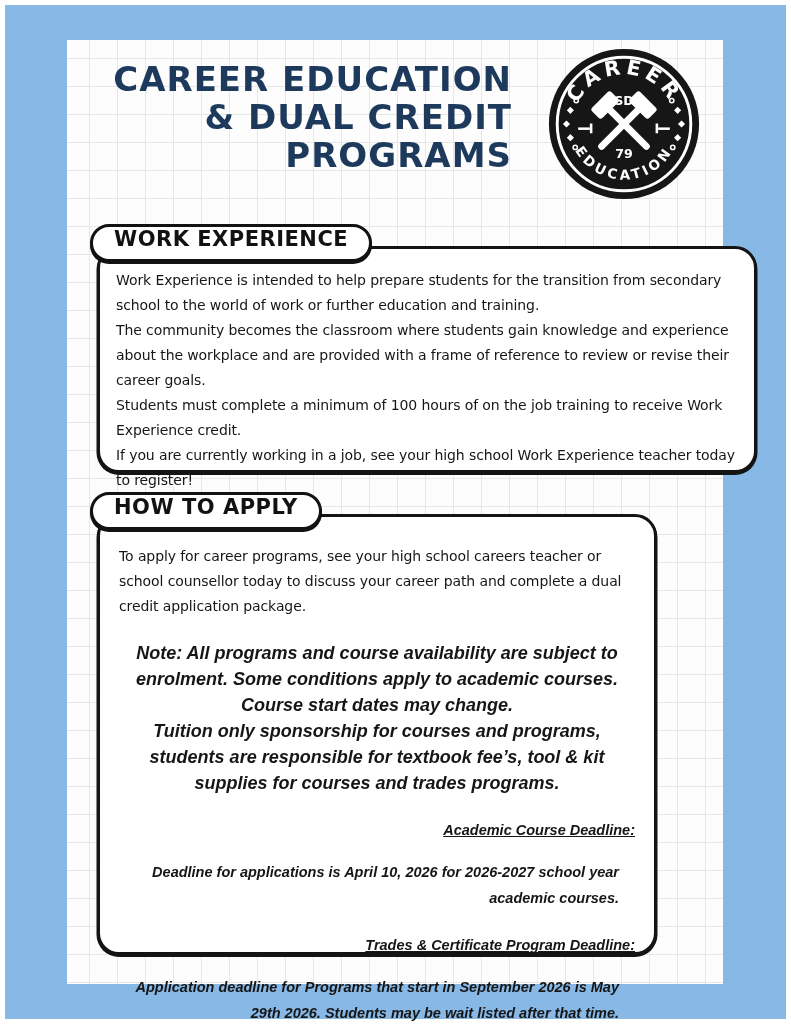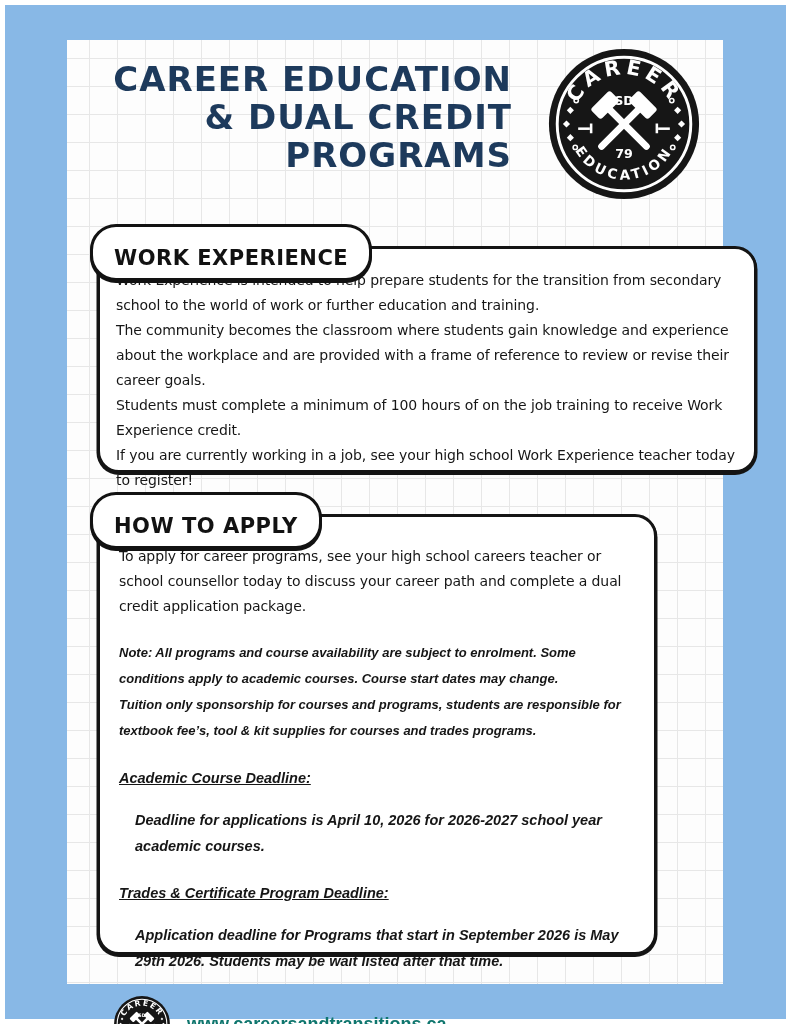--- a/index.html
+++ b/index.html
@@ -24,45 +24,45 @@
   }
   .title{
     position:absolute;left:78px;top:60px;width:434px;
     text-align:right;color:#1D3A5C;
     font-weight:bold;font-size:34px;line-height:38px;letter-spacing:1px;
   }
   .logo-main{position:absolute;left:546px;top:46px;width:156px;height:156px;}
   .pill{
     position:absolute;z-index:3;background:#ffffff;
     border:3.5px solid #121212;border-radius:26px;
-    padding:19px 21px 8px 21px;
+    padding:0 21px 8px 21px;
     font-weight:bold;font-size:21px;letter-spacing:0.5px;color:#121212;
     box-shadow:0 2px 0 0 #121212;
     white-space:nowrap;
   }
   .pill-we{left:90px;top:224px;}
   .pill-hta{left:90px;top:492px;}
   .content-box{
     position:absolute;z-index:2;background:#ffffff;
     border:3px solid #141414;border-radius:22px;
     box-shadow:0 1.5px 0 0.5px #141414;
     box-sizing:border-box;color:#161616;
   }
   .box-we{left:97px;top:246px;width:660px;height:227px;padding:19px 16px 0 16px;}
   .box-hta{left:97px;top:514px;width:560px;height:441px;padding:27px 19px 0 19px;}
   .box-we p, .intro{
     margin:0;font-size:14px;line-height:25px;letter-spacing:-0.1px;
   }
   .intro{margin-bottom:21px;}
   .note-block p{
     margin:0;font-family:"Liberation Sans", sans-serif;
-    font-weight:bold;font-style:italic;font-size:13px;line-height:26px;
+    font-weight:bold;font-style:italic;font-size:18px;line-height:26px;text-align:center;
   }
   .note-block{margin-bottom:21px;}
-  .deadline{margin-bottom:21px;}
+  .deadline{margin-bottom:21px;text-align:right;}
   .deadline .dl-heading{
     display:inline-block;text-decoration:underline;
     font-family:"Liberation Sans", sans-serif;
     font-weight:bold;font-style:italic;font-size:14.5px;line-height:26px;
   }
   .deadline p{
     margin:16px;font-family:"Liberation Sans", sans-serif;
     font-weight:bold;font-style:italic;font-size:14.5px;line-height:26px;
   }
   .footer-row{

